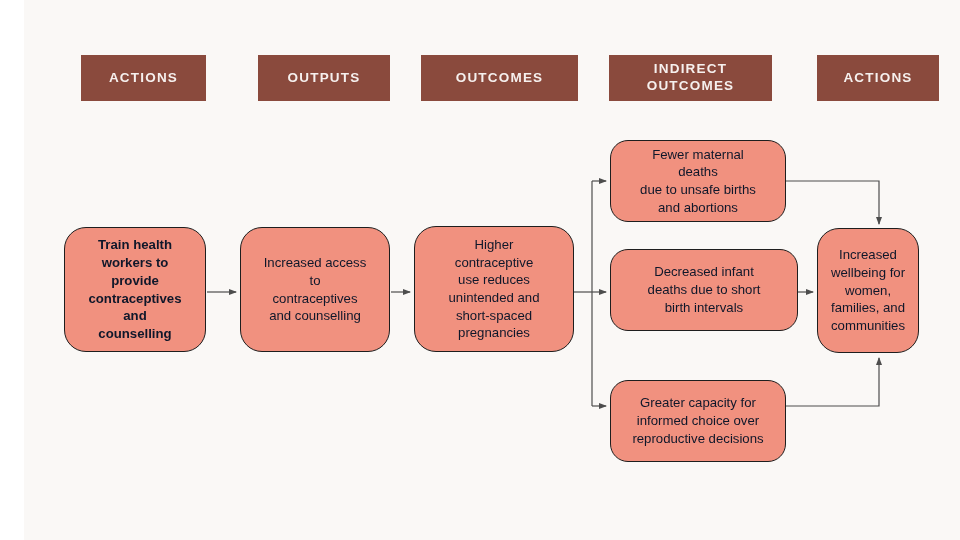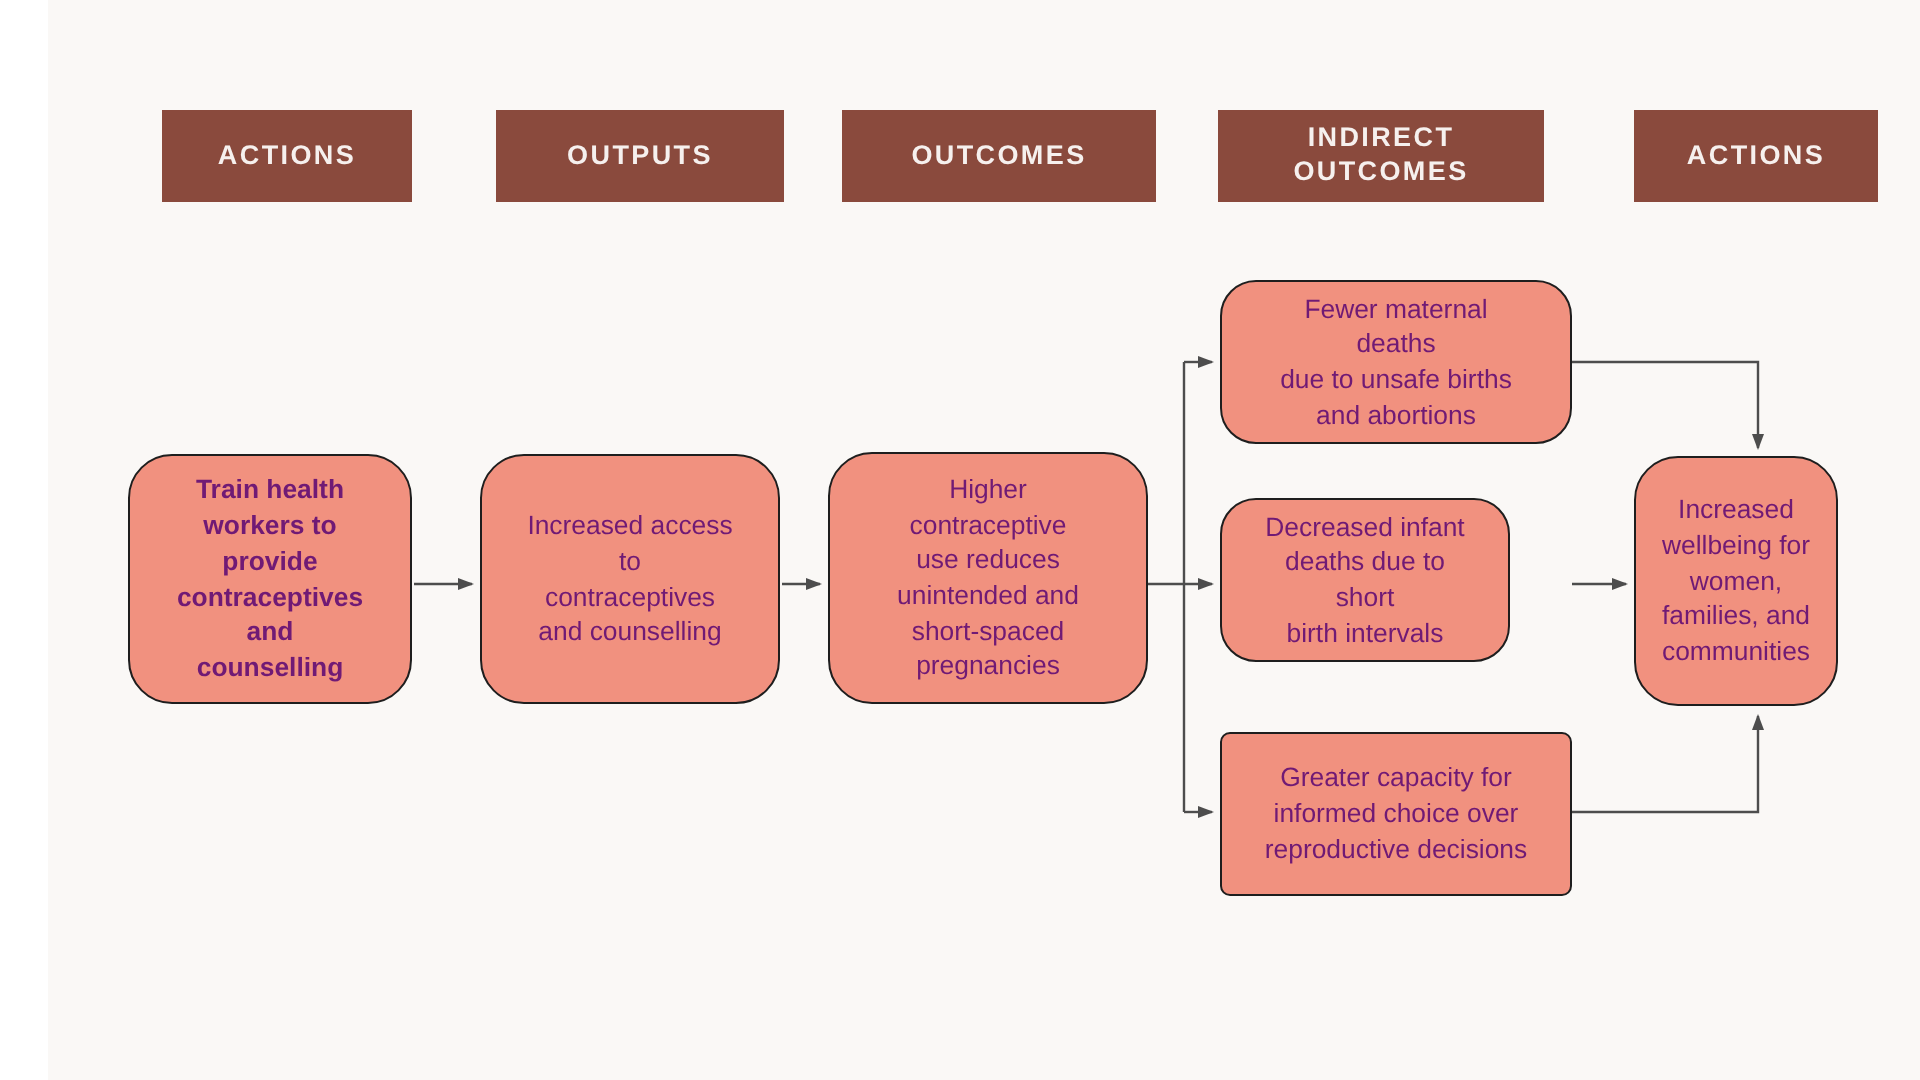--- a/index.html
+++ b/index.html
@@ -33,38 +33,38 @@
     white-space: pre-line;
   }
   .node {
     position: absolute;
     background: #F1917F;
     border: 1.4px solid #1E1E1E;
     border-radius: 22px;
     box-sizing: border-box;
     display: flex; align-items: center; justify-content: center;
     text-align: center;
-    color: #701a75;
+    color: #0f172a;
     font-size: 13.2px;
     line-height: 1.34;
     white-space: pre-line;
     padding: 20px;
   }
   #h-actions  { left: 57px;  width: 125px; }
-  #h-outputs  { left: 224px; width: 144px; }
+  #h-outputs  { left: 234px; width: 132px; }
   #h-outcomes { left: 397px; width: 157px; }
   #h-indirect { left: 585px; width: 163px; }
   #h-impact   { left: 793px; width: 122px; }
 
   #n-action  { left: 40px;  top: 227px; width: 142px; height: 125px; font-weight: bold; }
   #n-output  { left: 216px; top: 227px; width: 150px; height: 125px; }
   #n-outcome { left: 390px; top: 226px; width: 160px; height: 126px; }
   #n-ind1    { left: 586px; top: 140px; width: 176px; height: 82px; border-radius: 18px; }
-  #n-ind2    { left: 586px; top: 249px; width: 145px; height: 82px; border-radius: 18px; }
-  #n-ind3    { left: 586px; top: 366px; width: 176px; height: 82px; border-radius: 5px; }
+  #n-ind2    { left: 586px; top: 249px; width: 188px; height: 82px; border-radius: 18px; }
+  #n-ind3    { left: 586px; top: 380px; width: 176px; height: 82px; border-radius: 18px; }
   #n-impact  { left: 793px; top: 228px; width: 102px; height: 125px; }
 </style>
 </head>
 <body>
 
 <div class="canvas">
 
   <svg class="arrows" width="960" height="540" viewBox="0 0 960 540">
     <defs>
       <marker id="ah" viewBox="0 0 8 6" markerWidth="8" markerHeight="6" refX="7" refY="3" orient="auto" markerUnits="userSpaceOnUse">

